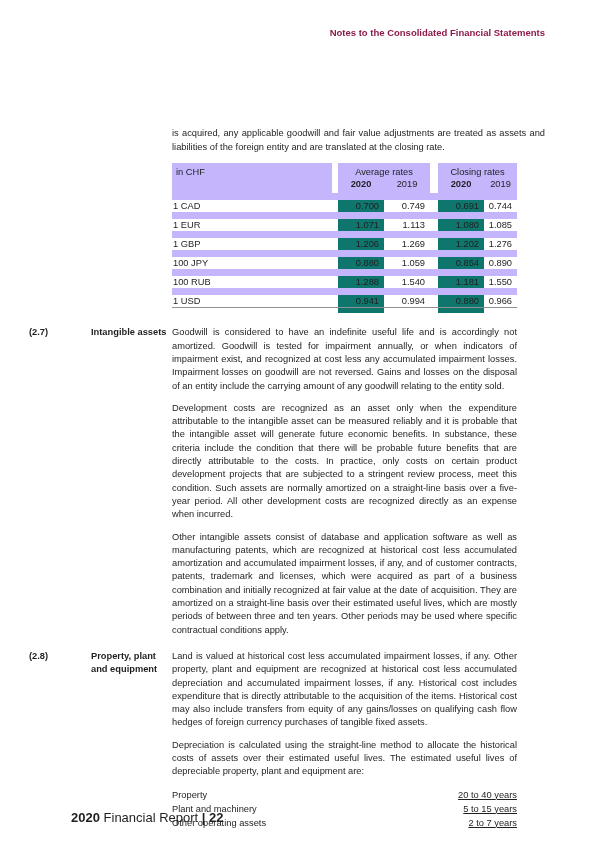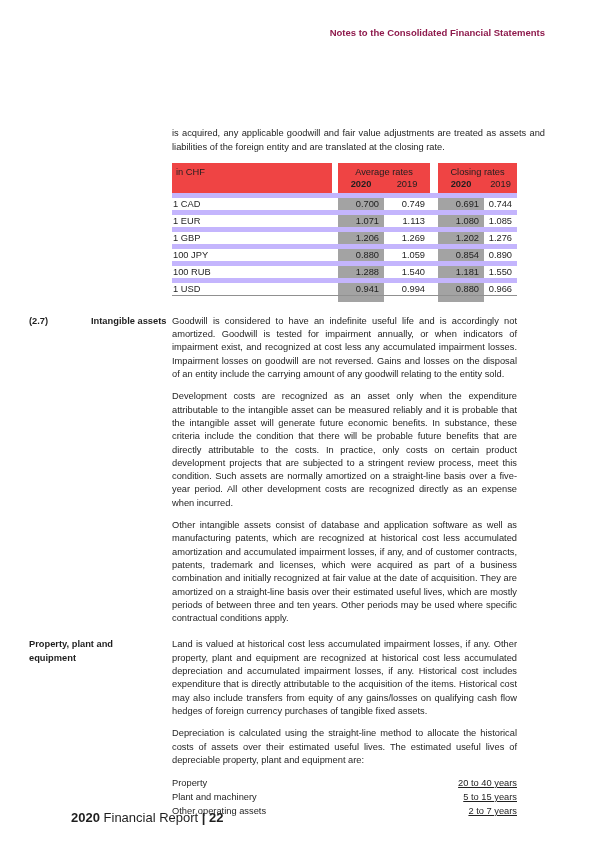--- a/index.html
+++ b/index.html
@@ -14,30 +14,30 @@
     padding:26px 55px 0 57px; text-align:right;
     font-weight:bold; font-size:9.5px; color:#8e1a4c;
   }
   .content { padding:0 55px 0 29px; }
   .intro { margin-top:88px; margin-left:143px; }
   .intro p { text-align:justify; margin-bottom:9px; }
 
   
   table.fx { width:345px; margin-left:143px; margin-top:3px; border-collapse:collapse; table-layout:fixed; font-size:9.3px; }
   table.fx td { line-height:12px; vertical-align:middle; }
-  td.hbg { background:#ef4444;margin-left:24px; }
+  td.hbg { background:#c4b5fd;margin-left:24px; }
   tr.th-top td.label { vertical-align:top; padding:3px 0 0 4px; }
   tr.th-top td.grp { text-align:center; padding-top:3px; }
   tr.th-years td.yr { text-align:center; padding-bottom:3px; }
   tr.th-years td.b, tr.th-top td.b { font-weight:bold; }
   tr.hdr-gap td { height:3px; }
-  tr.row td { border-top:5px solid #c4b5fd; height:14.5px; }
+  tr.row td { border-top:7px solid #c4b5fd; height:14.5px; }
   tr.row td.cur { text-align:left; padding-left:1px; }
   tr.row td.num { text-align:right; padding-right:5px; }
-  td.shade { background:#a3a3a3;margin-top:47px; }
+  td.shade { background:#0f766e;margin-top:47px; }
   tr.tail td { border-top:1px solid #909090; height:6px; }
 
   .section { display:grid; grid-template-columns:143px 345px; margin-top:13px; }
   .sec-head { display:flex; font-weight:bold;gap:34px; }
   .sec-number { width:28px; flex:0 0 28px; }
   .sec-title { width:102px; }
   .sec-body p { text-align:justify; margin-bottom:9px; }
   .sec-body p:last-child { margin-bottom:0; }
 
   .useful-lives { margin-top:4px; }
@@ -164,20 +164,21 @@
       </div>
       <div class="sec-body">
         <p>Goodwill is considered to have an indefinite useful life and is accordingly not amortized. Goodwill is tested for impairment annually, or when indicators of impairment exist, and recognized at cost less any accumulated impairment losses. Impairment losses on goodwill are not reversed. Gains and losses on the disposal of an entity include the carrying amount of any goodwill relating to the entity sold.</p>
         <p>Development costs are recognized as an asset only when the expenditure attributable to the intangible asset can be measured reliably and it is probable that the intangible asset will generate future economic benefits. In substance, these criteria include the condition that there will be probable future benefits that are directly attributable to the costs. In practice, only costs on certain product development projects that are subjected to a stringent review process, meet this condition. Such assets are normally amortized on a straight-line basis over a five-year period. All other development costs are recognized directly as an expense when incurred.</p>
         <p>Other intangible assets consist of database and application software as well as manufacturing patents, which are recognized at historical cost less accumulated amortization and accumulated impairment losses, if any, and of customer contracts, patents, trademark and licenses, which were acquired as part of a business combination and initially recognized at fair value at the date of acquisition. They are amortized on a straight-line basis over their estimated useful lives, which are mostly periods of between three and ten years. Other periods may be used where specific contractual conditions apply.</p>
       </div>
     </div>
 
     <div class="section">
       <div class="sec-head">
+        <span class="sec-number">(2.8)</span>
         <span class="sec-title">Property, plant and equipment</span>
       </div>
       <div class="sec-body">
         <p>Land is valued at historical cost less accumulated impairment losses, if any. Other property, plant and equipment are recognized at historical cost less accumulated depreciation and accumulated impairment losses, if any. Historical cost includes expenditure that is directly attributable to the acquisition of the items. Historical cost may also include transfers from equity of any gains/losses on qualifying cash flow hedges of foreign currency purchases of tangible fixed assets.</p>
         <p>Depreciation is calculated using the straight-line method to allocate the historical costs of assets over their estimated useful lives. The estimated useful lives of depreciable property, plant and equipment are:</p>
         <div class="useful-lives">
           <div class="ul-row">
             <span class="ul-label">Property</span>
             <span class="ul-value">20 to 40 years</span>
           </div>

